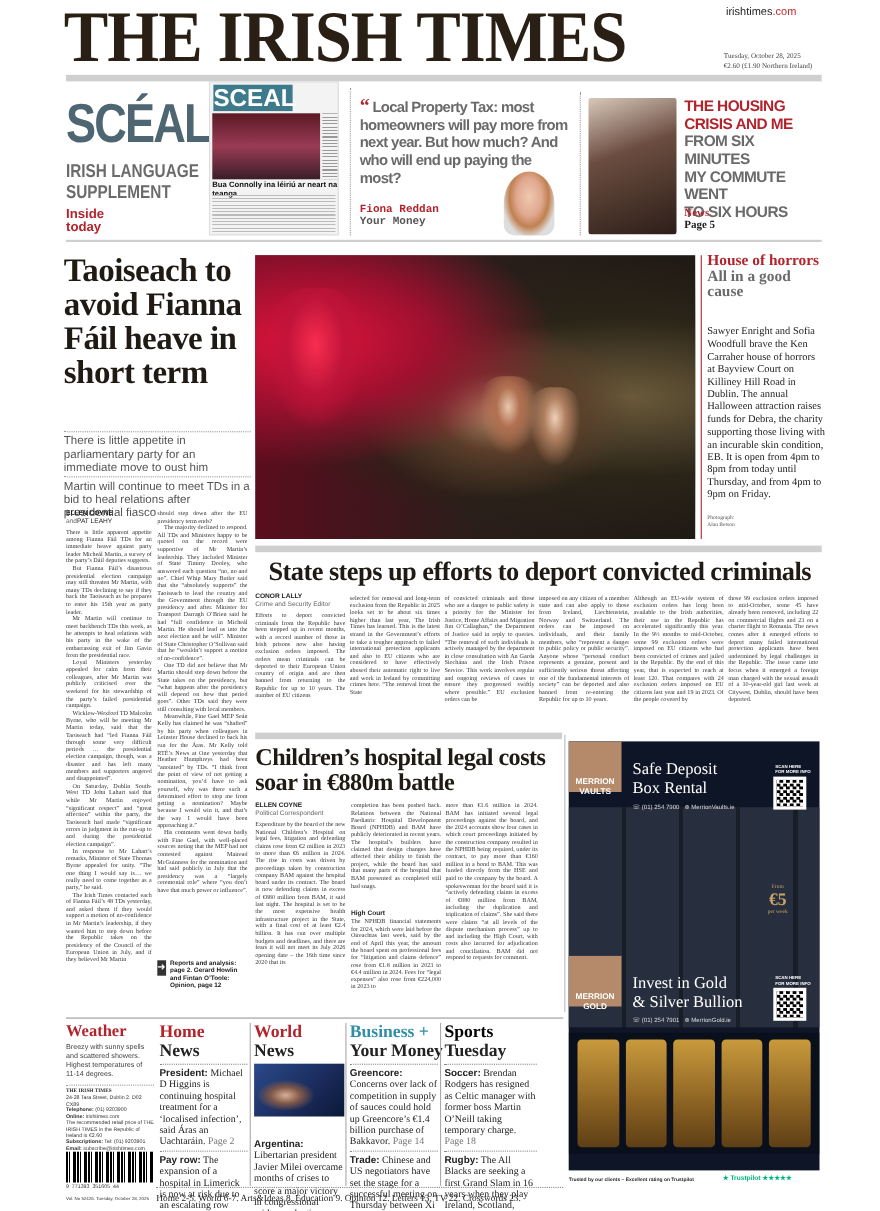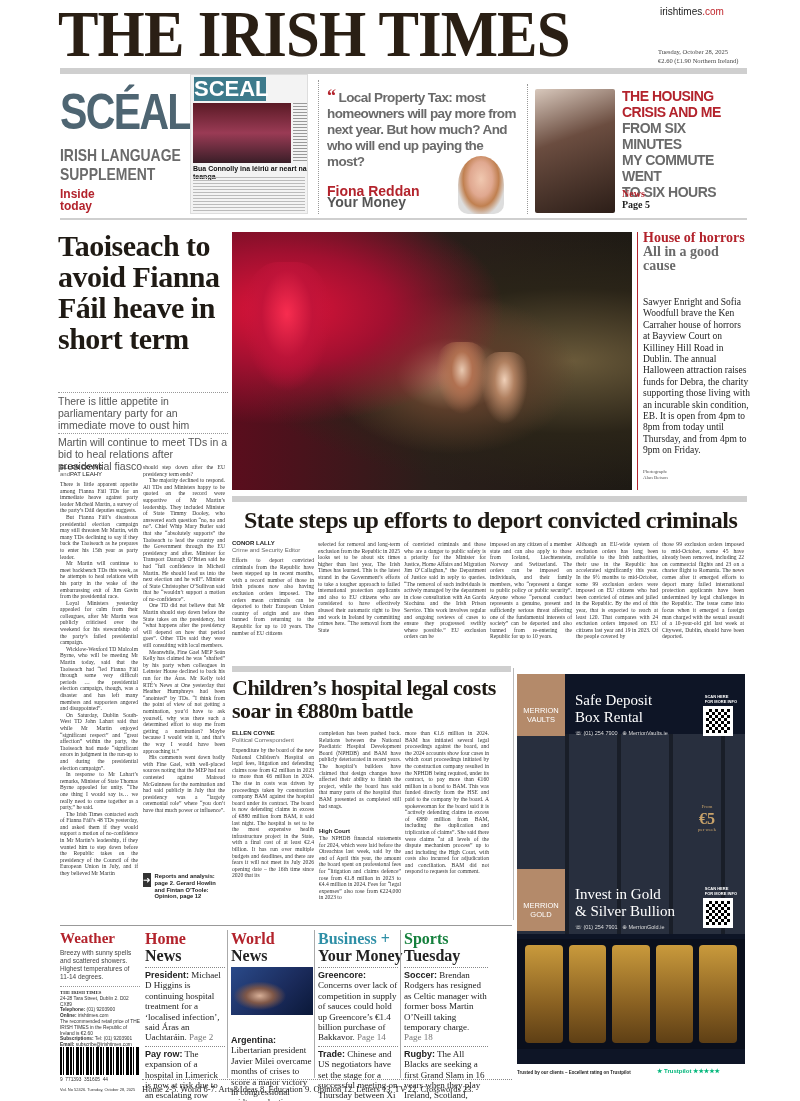--- a/index.html
+++ b/index.html
@@ -18,39 +18,39 @@
 .supp{left:60px;top:146px;font-family:"Liberation Sans",sans-serif;font-weight:bold;font-size:17px;line-height:19px;color:#6b6b6b;transform:scaleX(.82);transform-origin:left;white-space:nowrap}
 .inside{left:60px;top:188px;font-family:Liberation Sans, sans-serif;font-weight:bold;font-size:12px;line-height:12px;color:#b3232c}
 .scealthumb{left:190px;top:74px;width:118px;height:140px;background:#f3f3f3;border:1px solid #ddd;overflow:hidden}
 .scealthumb .logo{position:absolute;left:3px;top:2px;width:72px;height:24px;background:#3d7a8b;color:#fff;font-family:"Liberation Sans",sans-serif;font-weight:bold;font-size:22px;line-height:24px;text-align:center}
 .scealthumb .photo{position:absolute;left:2px;top:28px;width:98px;height:60px;background:linear-gradient(180deg,#5a1a25,#9a3b55 50%,#3a1e28)}
 .scealthumb .hl{position:absolute;left:2px;top:90px;width:114px;font-family:"Liberation Sans",sans-serif;font-weight:bold;font-size:7px;line-height:8px;color:#111}
 .scealthumb .lines{position:absolute;left:2px;top:102px;width:112px;height:36px;background:repeating-linear-gradient(180deg,#bbb 0 1px,transparent 1px 3px)}
 .dots-v{border-left:1px dotted #999}
 .quote{left:327px;top:88px;width:195px;font-family:"Liberation Sans",sans-serif;font-weight:bold;font-size:13.5px;line-height:16px;color:#6a6a6a;letter-spacing:-.6px}
 .quote .qm{color:#b3232c;font-size:18px;font-family:"Liberation Serif",serif}
-.byline1{left:327px;top:186px;font-family:Liberation Sans, sans-serif;font-weight:bold;font-size:14px;line-height:11px}
+.byline1{left:327px;top:186px;font-family:Liberation Mono, monospace;font-weight:bold;font-size:10px;line-height:11px}
 .face{border-radius:50% 50% 10px 10px}
 .housing-photo{left:535px;top:89px;width:80px;height:124px;background:linear-gradient(160deg,#d8c8bc,#6b4d40 40%,#2c1e18);border-radius:2px}
 .housing{left:622px;top:88px;width:125px;font-family:"Liberation Sans",sans-serif;font-weight:bold;font-size:14px;line-height:16px;letter-spacing:-.5px}
 .lead-hl{left:58px;top:230px;width:170px;font-family:"Liberation Serif",serif;font-weight:bold;font-size:30px;line-height:31px;color:#1f1a14;letter-spacing:-.5px}
 .deck{left:58px;top:392px;width:170px;font-family:"Liberation Sans",sans-serif;font-size:10.5px;line-height:12px;color:#555}
 .deck div{border-top:1px dotted #999;padding:2px 0}
 .col{font-family:"Liberation Serif",serif;font-size:5.6px;line-height:6.6px;color:#333;text-align:justify;overflow:hidden}
 .col p{text-indent:6px}
 .byl{font-family:"Liberation Sans",sans-serif;font-weight:bold;font-size:6px;line-height:7px;color:#222}
 .byl span{display:block;font-weight:normal;color:#666}
 .mainphoto{left:232px;top:232px;width:400px;height:258px;background:radial-gradient(ellipse at 12% 30%,#e0143a 0,#a11030 22%,transparent 45%),radial-gradient(ellipse at 55% 55%,#b88a6a 0,#5b3d2a 18%,transparent 40%),radial-gradient(ellipse at 85% 50%,#6a5a3a 0,#2a2418 40%,transparent 70%),linear-gradient(90deg,#5a0d1d,#2a1e1a 50%,#1e1a14);overflow:hidden}
 .caption-hl{left:643px;top:231px;width:105px;font-family:"Liberation Serif",serif;font-weight:bold;font-size:14px;line-height:14px}
 .caption{left:643px;top:297px;width:107px;font-family:"Liberation Serif",serif;font-size:9.5px;line-height:11.4px;color:#222}
 .credit{left:643px;top:469px;font-family:"Liberation Serif",serif;font-size:5px;line-height:6px;color:#555}
 .h2{font-family:"Liberation Serif",serif;font-weight:bold;color:#1f1a14;letter-spacing:-.5px}
 .ad{left:517px;top:674px;width:228px;height:390px;background:#0e1526;overflow:hidden}
 .ad .vaultbg{position:absolute;left:0;top:60px;width:228px;height:200px;background:repeating-linear-gradient(90deg,#2a3140 0 48px,#1a1f29 48px 52px),linear-gradient(#23293a,#111);opacity:.95}
-.ad .badge{position:absolute;left:0;width:48px;height:62px;background:#b48a6a;color:#fff;font-family:"Liberation Sans",sans-serif;font-weight:normal;font-size:7.5px;line-height:9px;text-align:center;padding-top:32px}
+.ad .badge{position:absolute;left:0;width:48px;height:46px;background:#b48a6a;color:#fff;font-family:"Liberation Sans",sans-serif;font-weight:bold;font-size:7.5px;line-height:9px;text-align:center;padding-top:32px}
 .ad .title{position:absolute;left:58px;font-family:"Liberation Serif",serif;font-size:15px;line-height:17px;color:#fff}
 .ad .info{position:absolute;left:58px;font-family:"Liberation Sans",sans-serif;font-size:5.5px;color:#ddd}
 .ad .qr{position:absolute;right:12px;width:30px;height:30px;background:repeating-conic-gradient(#000 0 25%,#fff 0 50%) 0 0/6px 6px;border:3px solid #fff}
 .ad .scan{position:absolute;right:8px;font-family:"Liberation Sans",sans-serif;font-size:4px;line-height:5px;color:#fff;font-weight:bold}
 .ad .price{position:absolute;left:170px;top:130px;width:40px;text-align:center;color:#c9a36a;font-family:"Liberation Serif",serif;font-size:5px;line-height:6px}
 .ad .price b{display:block;font-size:16px;line-height:17px}
 .ad .bars{position:absolute;left:0;top:265px;width:228px;height:110px;display:flex;gap:6px;padding:6px 8px;background:#0a0f1c}
 .ad .bar{flex:1;background:linear-gradient(180deg,#c99a3c,#8a6122 60%,#5e3f15);border-radius:4px}
 .trust{left:517px;top:1070px;width:228px;font-family:"Liberation Sans",sans-serif;font-size:4.5px;font-weight:bold;color:#222}
 .trust .stars{position:absolute;left:140px;top:-3px;font-size:6px;color:#00b67a;font-weight:bold}
@@ -285,21 +285,21 @@
       <div style="color:#2e8fa6">Business +</div>
       <div>Your Money</div>
     </div>
   <div class="brief" style="margin-top:3px"><b>Greencore:</b> <span>Concerns over lack of competition in supply of sauces could hold up Greencore’s €1.4 billion purchase of Bakkavor.</span> <span class="pg">Page 14</span></div>
   <div class="brief" style="margin-top:3px"><b>Trade:</b> <span>Chinese and US negotiators have set the stage for a successful meeting on Thursday between Xi Jinping and Donald Trump.</span> </div>
 </div>
 <div class="abs dots-v" style="left:400px;top:930px;height:148px;border-left:1px solid #aaa"></div>
 
 <div class="abs" style="left:404px;top:930px;width:84px">
   <div class="sec-hd">
-      <div style="color:#15803d">Sports</div>
+      <div style="color:#000000">Sports</div>
       <div>Tuesday</div>
     </div>
   <div class="brief" style="margin-top:3px"><b>Soccer:</b> <span>Brendan Rodgers has resigned as Celtic manager with former boss Martin O’Neill taking temporary charge.</span> <span class="pg">Page 18</span></div>
   <div class="brief" style="margin-top:3px"><b>Rugby:</b> <span>The All Blacks are seeking a first Grand Slam in 16 years when they play Ireland, Scotland, England and Wales.</span> </div>
 </div>
 
 <div class="abs" style="left:142px;top:1079px;width:370px;border-top:1px dotted #888"></div>
 <div class="abs index">Home 2-5.  World 6-7.  Arts&amp;Ideas 8.  Education 9.  Opinion 12.  Letters 13.  TV 22.  Crosswords 23.</div>
 
 </body></html>

